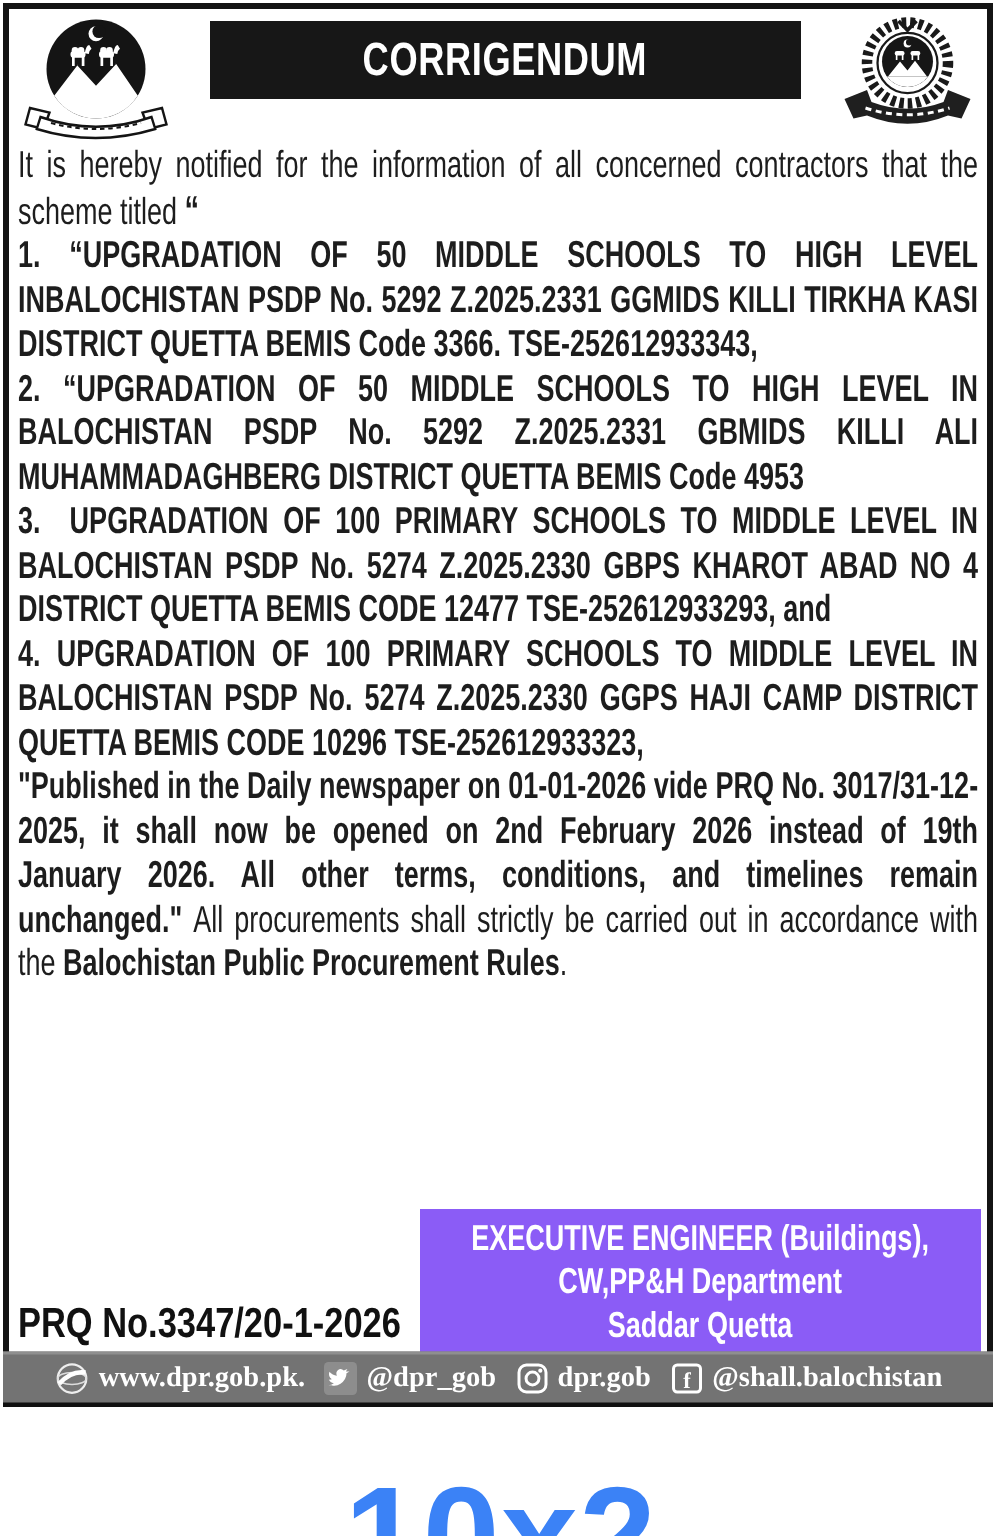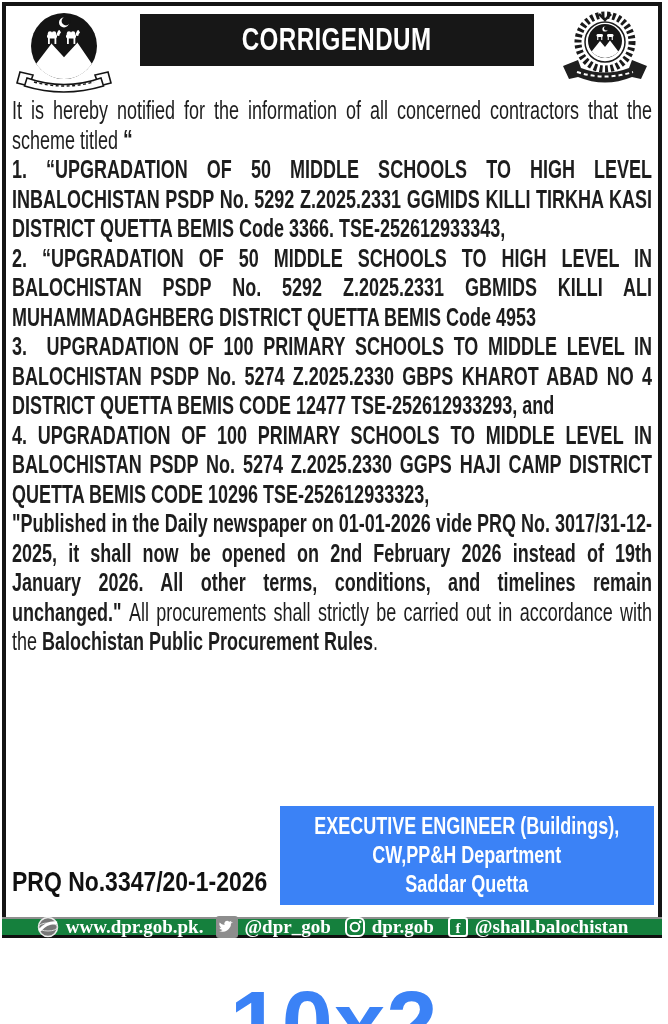--- a/index.html
+++ b/index.html
@@ -9,25 +9,25 @@
   .logo{position:absolute;}
   .logo-left{left:8px;top:4px;width:100px;height:84px;}
   .logo-right{right:2px;top:2px;width:102px;height:88px;}
   .title-box{position:absolute;left:134px;top:8px;width:394px;height:52px;background:#171717;display:flex;align-items:center;justify-content:center;}
   .title-text{color:#fff;font-weight:bold;font-size:31px;letter-spacing:.5px;transform:scaleX(.78);white-space:nowrap;}
   .bodytext{margin:2px 6px 0 6px;}
   .condense{width:889px;transform:scaleX(.72);transform-origin:0 0;}
   .line{margin:0;font-size:25px;line-height:29.5px;text-align:justify;color:#1d1d1d;}
   .b{font-weight:bold;}
   .bq{font-weight:bold;font-size:27px;}
-  .signature{position:absolute;right:4px;bottom:29px;width:374px;background:#3b82f6;color:#fff;padding:5px 0 7px 0;box-sizing:border-box;}
+  .signature{position:absolute;right:4px;bottom:29px;width:374px;background:#8b5cf6;color:#fff;padding:5px 0 7px 0;box-sizing:border-box;}
   .sig-condense{width:498px;transform:scaleX(.75);transform-origin:0 0;}
   .sig-line{margin:0;font-weight:bold;font-size:24px;line-height:29px;text-align:center;white-space:nowrap;}
   .prq{position:absolute;left:6px;bottom:36px;font-weight:bold;font-size:28px;color:#111;transform:scaleX(.82);transform-origin:0 0;white-space:nowrap;}
-  .footer{position:absolute;left:-4px;right:-4px;bottom:-4px;height:21px;background:#15803d;border-top:2px solid #8f8f8f;border-bottom:3px solid #101010;box-sizing:border-box;display:flex;align-items:center;justify-content:center;gap:13px;}
+  .footer{position:absolute;left:-4px;right:-4px;bottom:-4px;height:37px;background:#737373;border-top:2px solid #8f8f8f;border-bottom:3px solid #101010;box-sizing:border-box;display:flex;align-items:center;justify-content:center;gap:13px;}
   .f-item{display:flex;align-items:center;gap:6px;}
   .f-label{color:#fff;font-family:"Liberation Serif","DejaVu Serif",serif;font-weight:bold;font-size:19px;white-space:nowrap;}
   .size-label{position:absolute;left:0;right:0;top:980px;text-align:center;font-size:92px;line-height:88px;font-weight:bold;color:#3b82f6;letter-spacing:1px;}
 </style>
 </head>
 <body>
 
 <div class="page">
   <div class="ad">
 

